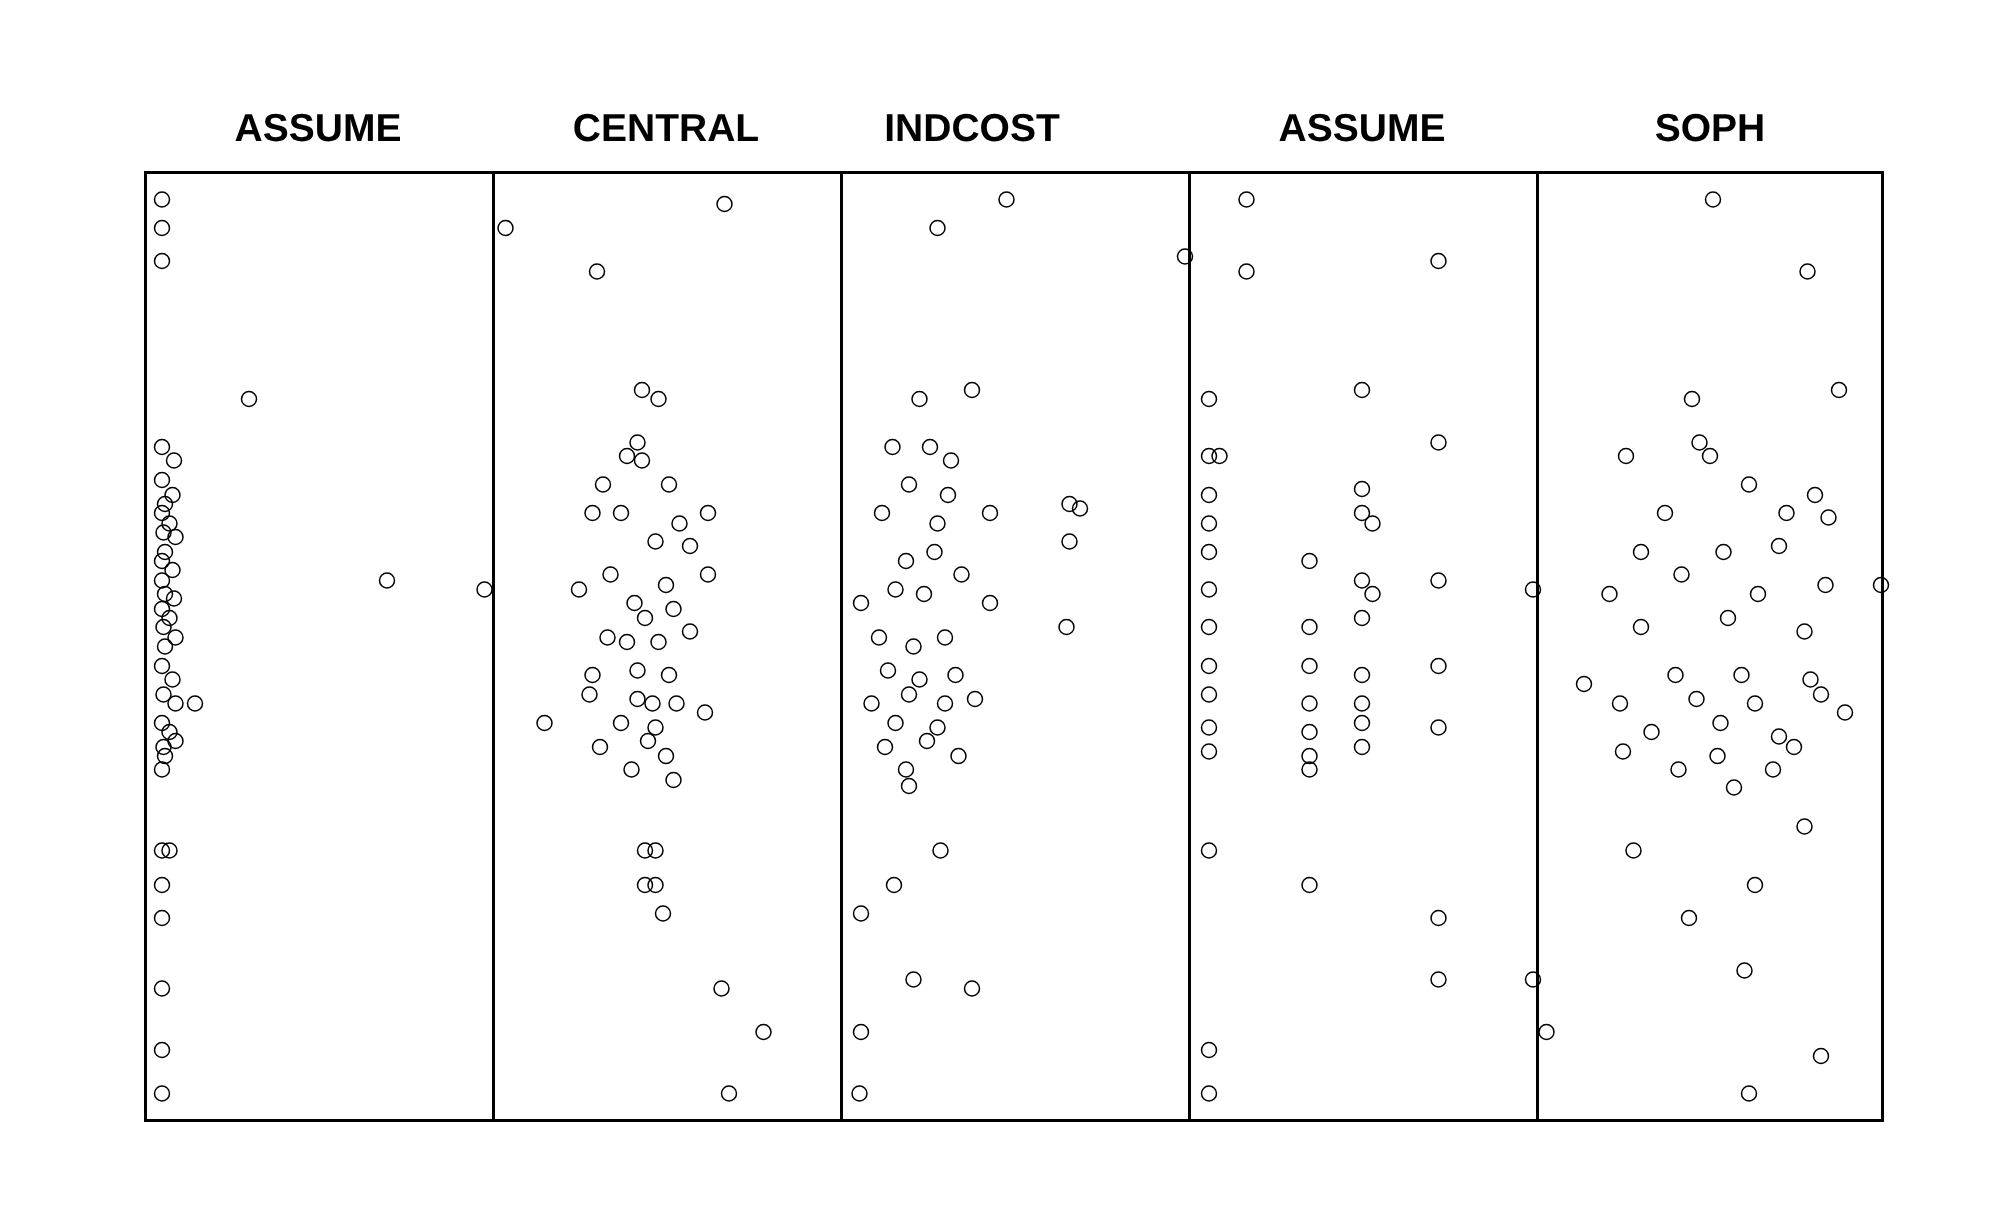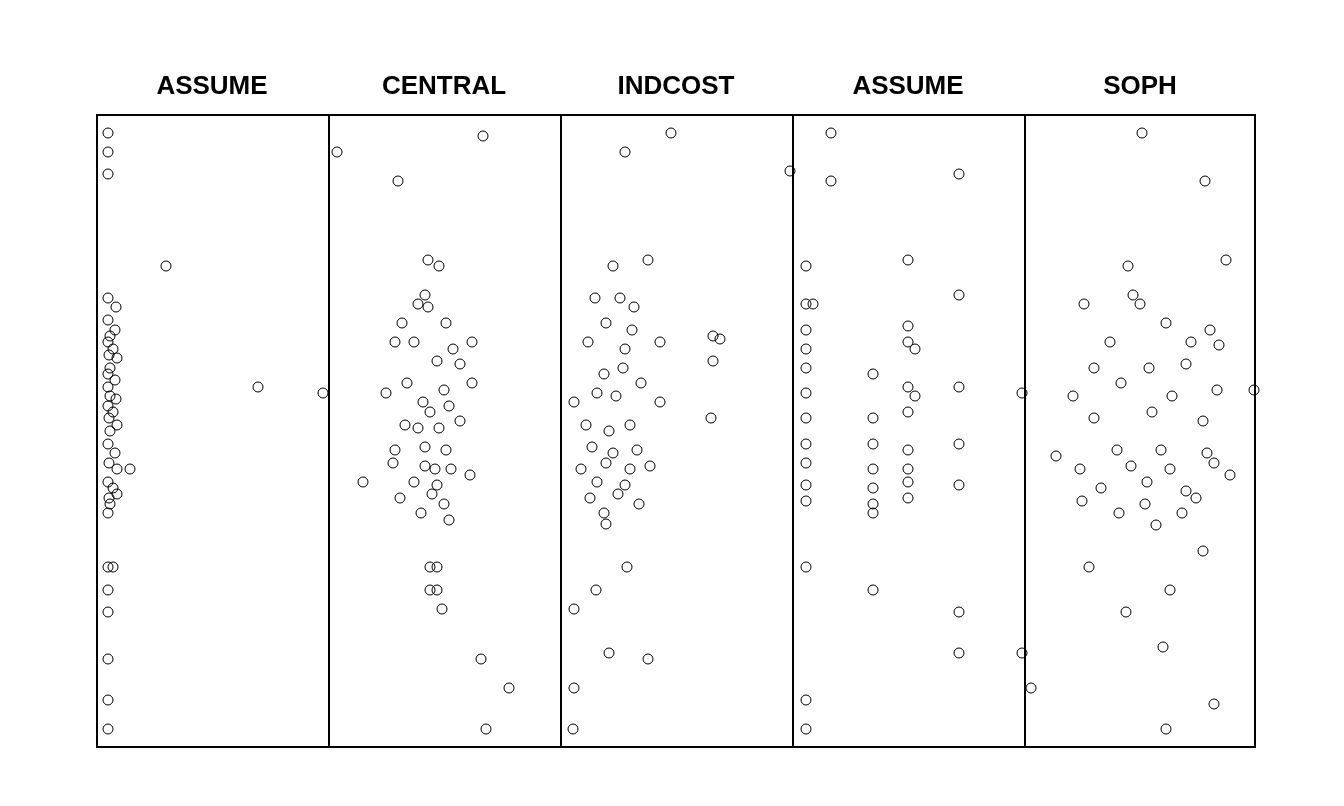--- a/index.html
+++ b/index.html
@@ -152,21 +152,21 @@
       <div class="pt" style="left: 420.8px; top: 513.42px;"></div>
       <div class="pt" style="left: 448.64px; top: 519.76px;"></div>
       <div class="pt" style="left: 430.08px; top: 567.31px;"></div>
       <div class="pt" style="left: 437.04px; top: 567.31px;"></div>
       <div class="pt" style="left: 430.08px; top: 589.5px;"></div>
       <div class="pt" style="left: 437.04px; top: 589.5px;"></div>
       <div class="pt" style="left: 441.68px; top: 608.52px;"></div>
       <div class="pt" style="left: 481.12px; top: 659.24px;"></div>
       <div class="pt" style="left: 508.96px; top: 687.77px;"></div>
       <div class="pt" style="left: 485.76px; top: 728.98px;"></div>
-      <div class="title" style="left: 676px; top: 70px;">INDCOST</div>
+      <div class="title" style="left: 648px; top: 70px;">INDCOST</div>
       <div class="panel" style="left: 560px; top: 114px; width: 232px; height: 634px;"></div>
       <div class="vline" style="left: 792px; top: 114px; height: 634px;"></div>
       <div class="pt" style="left: 671.36px; top: 133.02px;"></div>
       <div class="pt" style="left: 624.96px; top: 152.04px;"></div>
       <div class="pt" style="left: 789.68px; top: 171.06px;"></div>
       <div class="pt" style="left: 613.36px; top: 266.16px;"></div>
       <div class="pt" style="left: 648.16px; top: 259.82px;"></div>
       <div class="pt" style="left: 594.8px; top: 297.86px;"></div>
       <div class="pt" style="left: 620.32px; top: 297.86px;"></div>
       <div class="pt" style="left: 634.24px; top: 307.37px;"></div>

